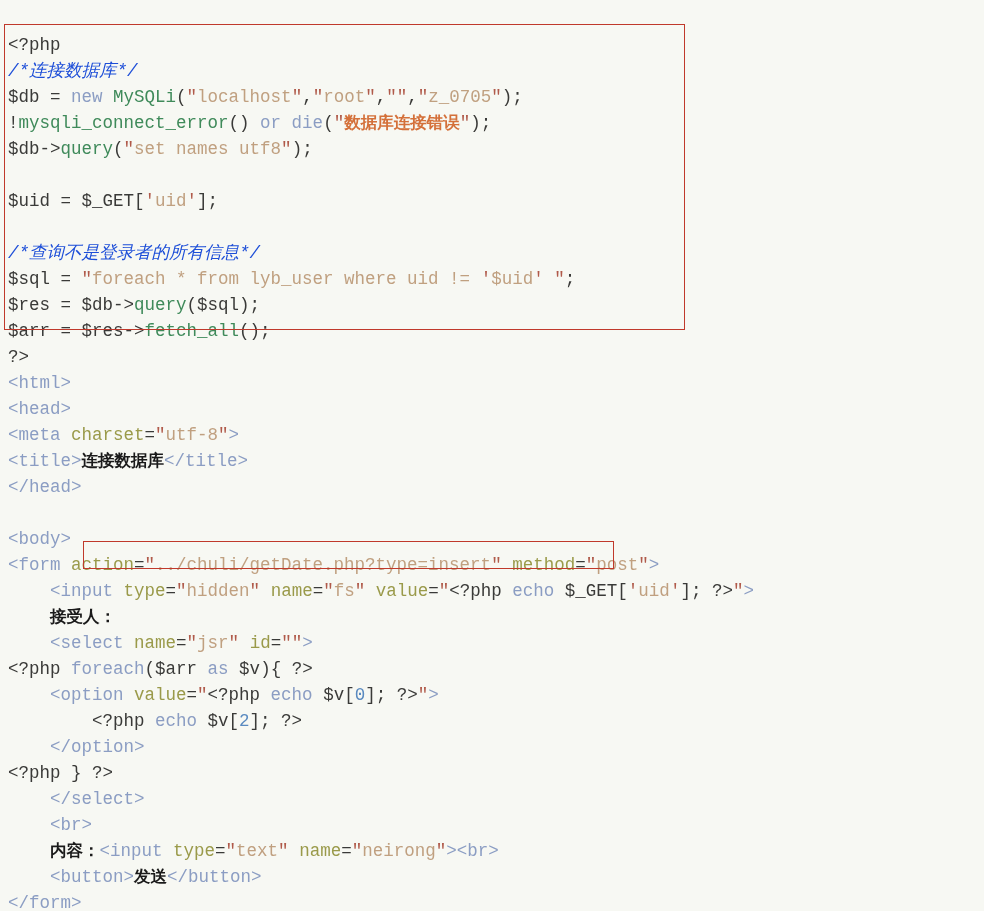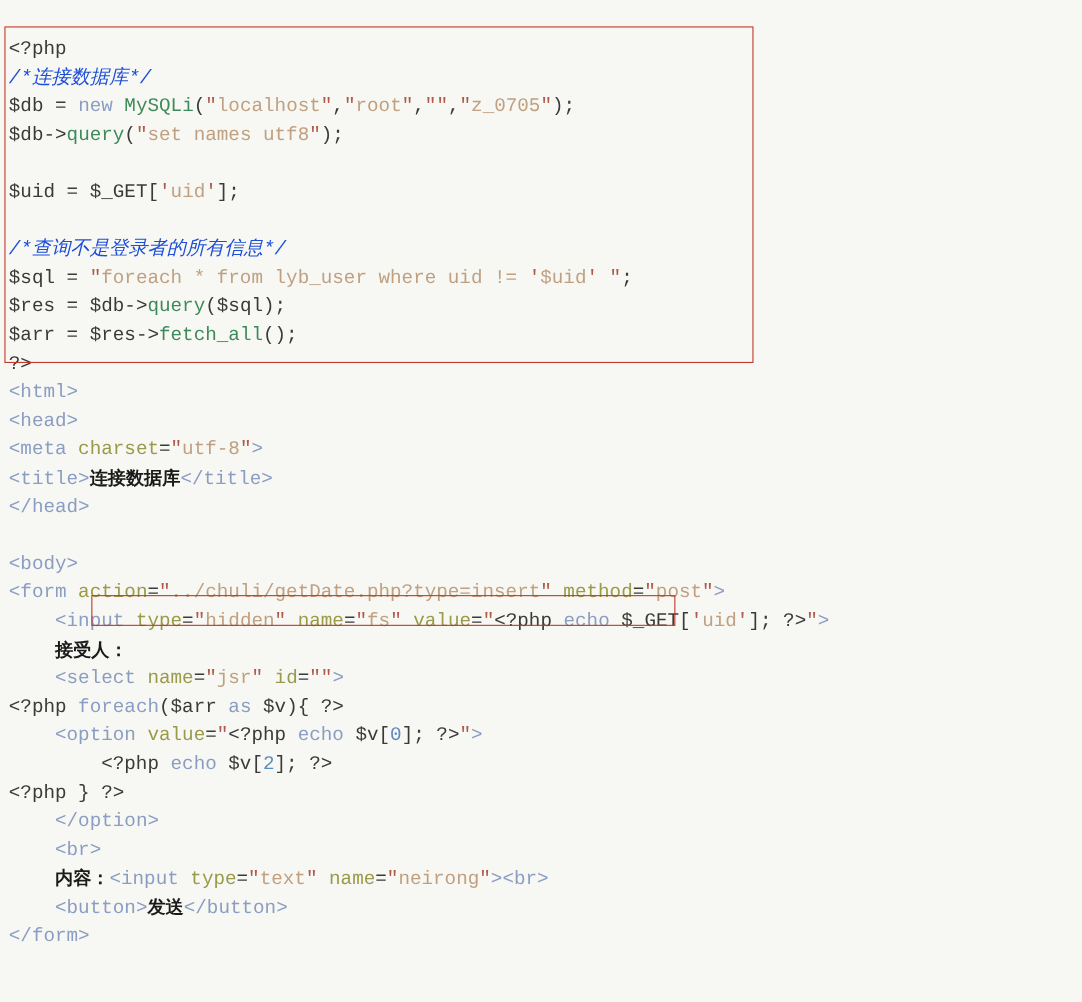--- a/index.html
+++ b/index.html
@@ -62,20 +62,21 @@
 <body style="background: rgb(247, 248, 243);">
 
 <div id="code-listing">
 
   <div class="code-line"><span class="t-plain">&lt;?php</span></div>
 
   <div class="code-line"><span class="t-cmt">/*连接数据库*/</span></div>
 
   <div class="code-line"><span class="t-var">$db</span><span class="t-plain"> = </span><span class="t-kw">new</span><span class="t-plain"> </span><span class="t-fn">MySQLi</span><span class="t-plain">(</span><span class="t-quote">"</span><span class="t-str">localhost</span><span class="t-quote">"</span><span class="t-plain">,</span><span class="t-quote">"</span><span class="t-str">root</span><span class="t-quote">"</span><span class="t-plain">,</span><span class="t-quote">""</span><span class="t-plain">,</span><span class="t-quote">"</span><span class="t-str">z_0705</span><span class="t-quote">"</span><span class="t-plain">);</span></div>
 
+  <div class="code-line"><span class="t-plain">!</span><span class="t-fn">mysqli_connect_error</span><span class="t-plain">() </span><span class="t-kw">or</span><span class="t-plain"> </span><span class="t-kw">die</span><span class="t-plain">(</span><span class="t-quote">"</span><span class="t-cjk-str">数据库连接错误</span><span class="t-quote">"</span><span class="t-plain">);</span></div>
 
   <div class="code-line"><span class="t-var">$db</span><span class="t-plain">-&gt;</span><span class="t-fn">query</span><span class="t-plain">(</span><span class="t-quote">"</span><span class="t-str">set names utf8</span><span class="t-quote">"</span><span class="t-plain">);</span></div>
 
   <div class="code-line">&nbsp;</div>
 
   <div class="code-line"><span class="t-var">$uid</span><span class="t-plain"> = </span><span class="t-var">$_GET</span><span class="t-plain">[</span><span class="t-quote">'</span><span class="t-str">uid</span><span class="t-quote">'</span><span class="t-plain">];</span></div>
 
   <div class="code-line">&nbsp;</div>
 
   <div class="code-line"><span class="t-cmt">/*查询不是登录者的所有信息*/</span></div>
@@ -110,24 +111,25 @@
   <div class="code-line"><span class="t-plain">    </span><span class="t-cjk">接受人：</span></div>
 
   <div class="code-line"><span class="t-plain">    </span><span class="t-tag">&lt;select </span><span class="t-attr">name</span><span class="t-plain">=</span><span class="t-quote">"</span><span class="t-str">jsr</span><span class="t-quote">"</span><span class="t-plain"> </span><span class="t-attr">id</span><span class="t-plain">=</span><span class="t-quote">""</span><span class="t-tag">&gt;</span></div>
 
   <div class="code-line"><span class="t-plain">&lt;?php </span><span class="t-kw">foreach</span><span class="t-plain">(</span><span class="t-var">$arr</span><span class="t-plain"> </span><span class="t-kw">as</span><span class="t-plain"> </span><span class="t-var">$v</span><span class="t-plain">){ ?&gt;</span></div>
 
   <div class="code-line"><span class="t-plain">    </span><span class="t-tag">&lt;option </span><span class="t-attr">value</span><span class="t-plain">=</span><span class="t-quote">"</span><span class="t-plain">&lt;?php </span><span class="t-kw">echo</span><span class="t-plain"> </span><span class="t-var">$v</span><span class="t-plain">[</span><span class="t-num">0</span><span class="t-plain">]; ?&gt;</span><span class="t-quote">"</span><span class="t-tag">&gt;</span></div>
 
   <div class="code-line"><span class="t-plain">        &lt;?php </span><span class="t-kw">echo</span><span class="t-plain"> </span><span class="t-var">$v</span><span class="t-plain">[</span><span class="t-num">2</span><span class="t-plain">]; ?&gt;</span></div>
 
+  <div class="code-line"><span class="t-plain">    </span><span class="t-tag">&lt;/option&gt;</span></div>
+
   <div class="code-line"><span class="t-plain">&lt;?php } ?&gt;</span></div>
 
-  <div class="code-line"><span class="t-plain">    </span><span class="t-tag">&lt;/option&gt;</span></div>
-
+  <div class="code-line"><span class="t-plain">    </span><span class="t-tag">&lt;/select&gt;</span></div>
 
   <div class="code-line"><span class="t-plain">    </span><span class="t-tag">&lt;br&gt;</span></div>
 
   <div class="code-line"><span class="t-plain">    </span><span class="t-cjk">内容：</span><span class="t-tag">&lt;input </span><span class="t-attr">type</span><span class="t-plain">=</span><span class="t-quote">"</span><span class="t-str">text</span><span class="t-quote">"</span><span class="t-plain"> </span><span class="t-attr">name</span><span class="t-plain">=</span><span class="t-quote">"</span><span class="t-str">neirong</span><span class="t-quote">"</span><span class="t-tag">&gt;&lt;br&gt;</span></div>
 
   <div class="code-line"><span class="t-plain">    </span><span class="t-tag">&lt;button&gt;</span><span class="t-cjk">发送</span><span class="t-tag">&lt;/button&gt;</span></div>
 
   <div class="code-line"><span class="t-tag">&lt;/form&gt;</span></div>
 
 </div>

